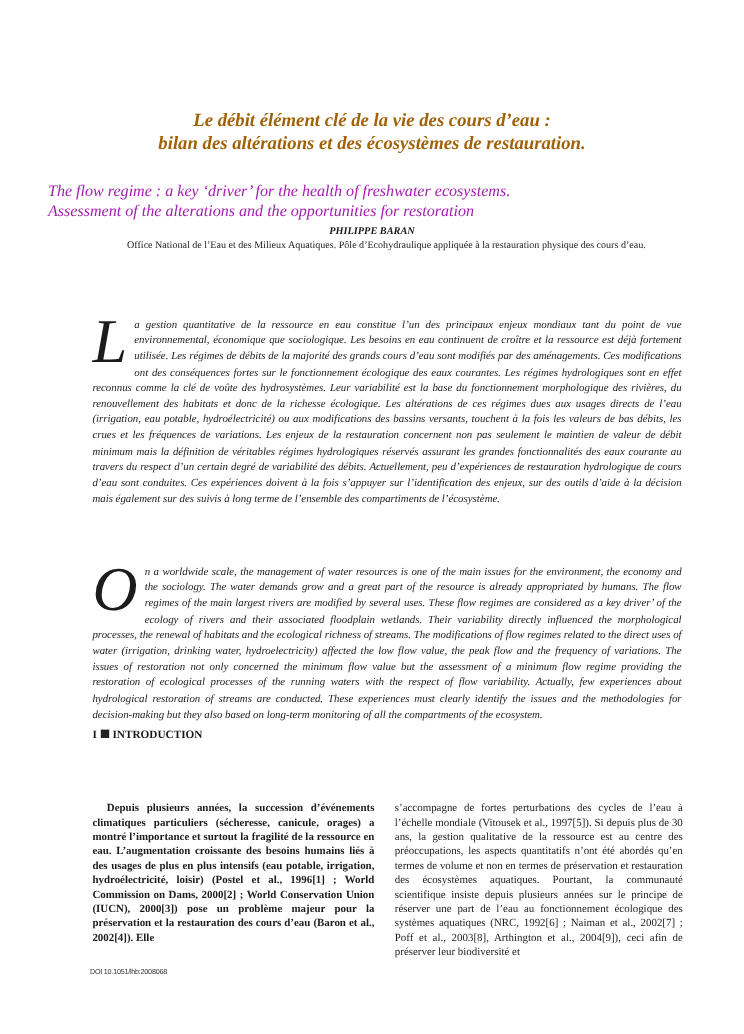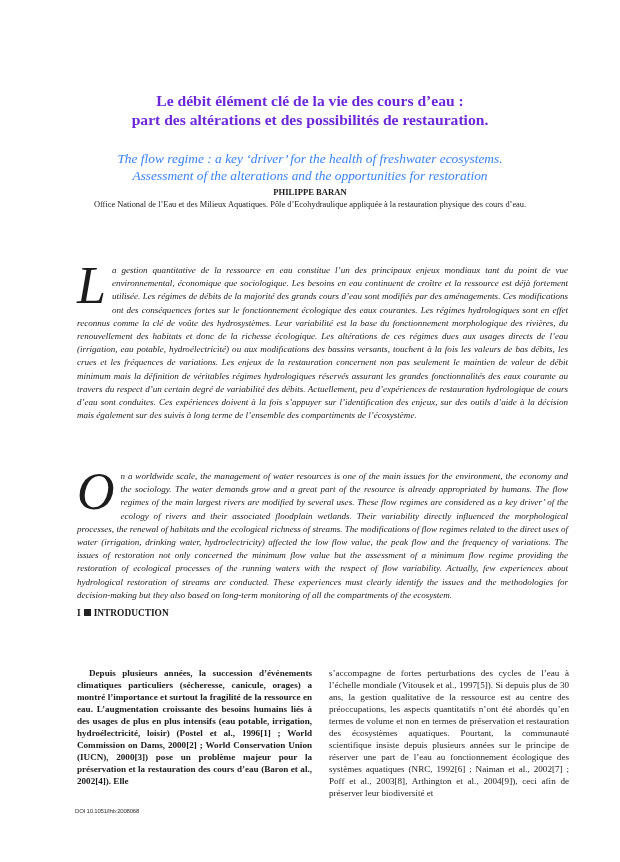--- a/index.html
+++ b/index.html
@@ -1,39 +1,39 @@
 <!DOCTYPE html>
 <html><head>
 <meta charset="utf-8">
 <style>
   html, body { margin: 0; padding: 0; background: #ffffff; }
   body { width: 620px; height: 862px; position: relative; overflow: hidden; font-family: "Liberation Serif", "DejaVu Serif", serif; color: #1a1a1a; }
   .page { position: absolute; left: 0; top: 0; width: 620px; height: 862px; }
-  .title { position: absolute; left: 40px; width: 540px; top: 91px; text-align: center; font-weight: bold; font-size: 15.6px; line-height: 19px; color: #6d28d9; }
-  .subtitle { position: absolute; left: 40px; width: 540px; top: 151px; text-align: center; font-style: italic; font-size: 13.4px; line-height: 16.5px; color: #3b82f6; }
-  .author { position: absolute; left: 40px; width: 540px; top: 187px; text-align: center; font-weight: bold; font-size: 8.6px; line-height: 11px; }
-  .affil { position: absolute; left: 40px; width: 540px; top: 199px; text-align: center; font-size: 8.4px; line-height: 12px; }
+  .title { position: absolute; left: 40px; width: 540px; top: 91px; text-align: center; font-weight: bold; font-size: 15.6px; line-height: 19px; color: #a16207; font-style: italic; }
+  .subtitle { position: absolute; left: 40px; width: 540px; top: 151px; text-align: left; font-style: italic; font-size: 13.4px; line-height: 16.5px; color: #a21caf; }
+  .author { position: absolute; left: 40px; width: 540px; top: 187px; text-align: center; font-weight: bold; font-size: 8.6px; line-height: 11px; font-style: italic; }
+  .affil { position: absolute; left: 52px; width: 540px; top: 199px; text-align: center; font-size: 8.4px; line-height: 12px; }
   .abstract { position: absolute; left: 77px; width: 491px; font-style: italic; font-size: 9.05px; line-height: 13.2px; text-align: justify; color: #1c1c1c; }
   .abstract .drop { float: left; font-size: 52px; line-height: 40px; font-style: italic; margin: 2px 6px 0 0; padding: 0; height: 42px; }
   #abstract-fr { top: 264px; }
   #abstract-en { top: 470px; }
   .section-head { position: absolute; left: 77px; top: 608px; font-weight: bold; font-size: 9.4px; }
   .section-head .sq { display: inline-block; width: 7px; height: 7px; background: #222; margin: 0 3px; vertical-align: 0; }
   .col { position: absolute; top: 667px; font-size: 9.1px; line-height: 12.05px; text-align: justify; color: #1c1c1c; }
   #col-left { left: 77px; width: 235px; text-indent: 12px; top: 667px; font-weight: bold; }
   #col-right { left: 329px; width: 240px; top: 667px; }
   .doi { position: absolute; left: 75px; top: 808px; font-family: "Liberation Sans", sans-serif; font-size: 6px; color: #333; letter-spacing: -0.2px; }
 </style>
 </head>
 <body>
 
 <div class="page">
   <div class="title">
     <div>Le débit élément clé de la vie des cours d’eau :</div>
-    <div>part des altérations et des possibilités de restauration.</div>
+    <div>bilan des altérations et des écosystèmes de restauration.</div>
   </div>
 
   <div class="subtitle">
     <div>The flow regime : a key ‘driver’ for the health of freshwater ecosystems.</div>
     <div>Assessment of the alterations and the opportunities for restoration</div>
   </div>
 
   <div class="author">PHILIPPE BARAN</div>
 
   <div class="affil">

